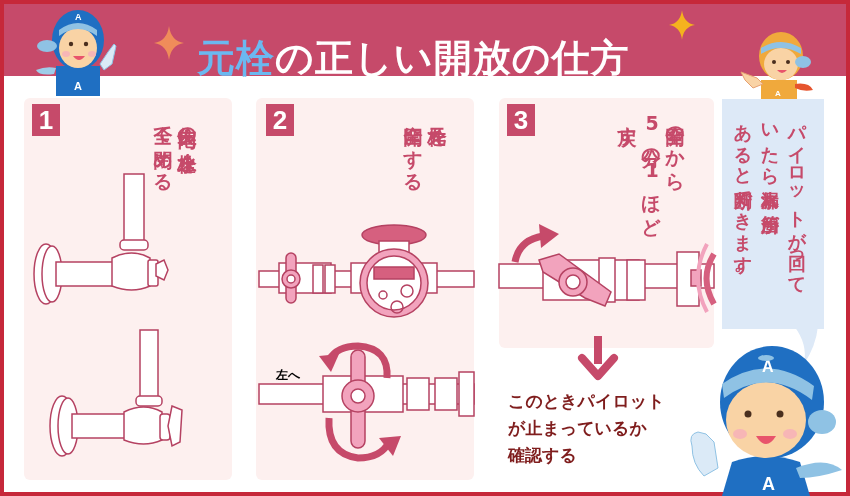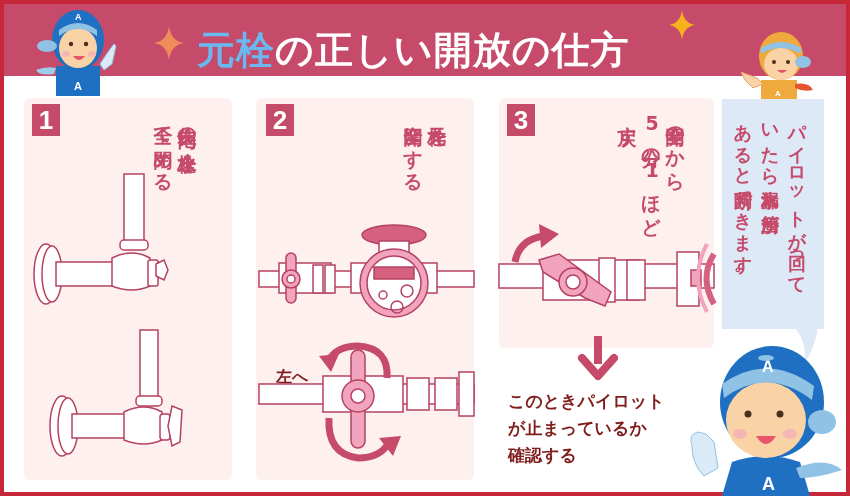--- a/index.html
+++ b/index.html
@@ -7,21 +7,21 @@
   body { font-family: "DejaVu Sans", "Liberation Sans", sans-serif; }
   .frame {
     position: absolute; left: 0; top: 0; width: 850px; height: 496px;
     border: 4px solid #c6283a; background: #ffffff;
   }
   .header {
     position: absolute; left: 0; top: 0; width: 842px; height: 72px;
     background: #c64a6a;
   }
   .title {
-    position: absolute; left: 193px; top: 18px; height: 56px;
+    position: absolute; left: 193px; top: 26px; height: 56px;
     font-size: 38px; font-weight: bold; color: #ffffff; letter-spacing: 1px;
     line-height: 56px; white-space: nowrap;
   }
   .title .hl { color: #6bb8f0; }
   .panel {
     position: absolute; background: #fdf0ef; border-radius: 6px;
   }
   .num-badge {
     position: absolute; width: 28px; height: 32px; background: #c64a6a;
     color: #fff; font-weight: bold; font-size: 26px; text-align: center; line-height: 32px;
@@ -39,22 +39,22 @@
   .note-text {
     position: absolute; writing-mode: vertical-rl; text-orientation: upright;
     color: #c64a6a; font-weight: bold; font-size: 18px; line-height: 27px;
     letter-spacing: 1px; white-space: pre; left: 726px; top: 108px;
   }
   .bottom-text {
     position: absolute; left: 504px; top: 384px; color: #7f1d1d;
     font-weight: bold; font-size: 17px; line-height: 27px; white-space: pre;
   }
   .left-label {
-    position: absolute; left: 272px; top: 363px; color: #7f1d1d;
-    font-weight: bold; font-size: 16px;
+    position: absolute; left: 272px; top: 363px; color: #000000;
+    font-weight: bold; font-size: 12px;
   }
   svg { position: absolute; overflow: visible; }
 </style>
 </head>
 <body>
 
 <div class="frame">
 
   <div class="header"></div>
 

